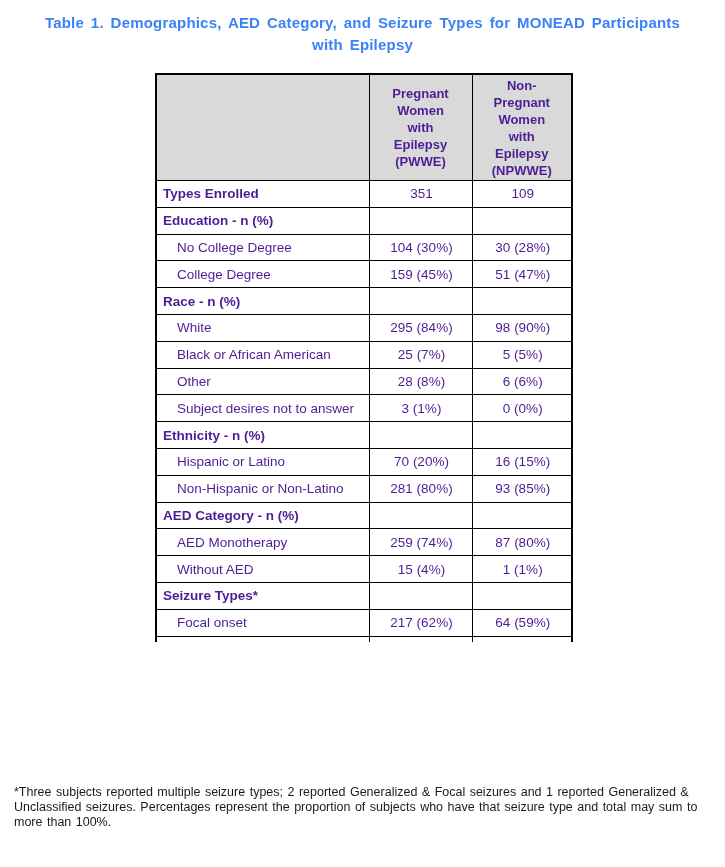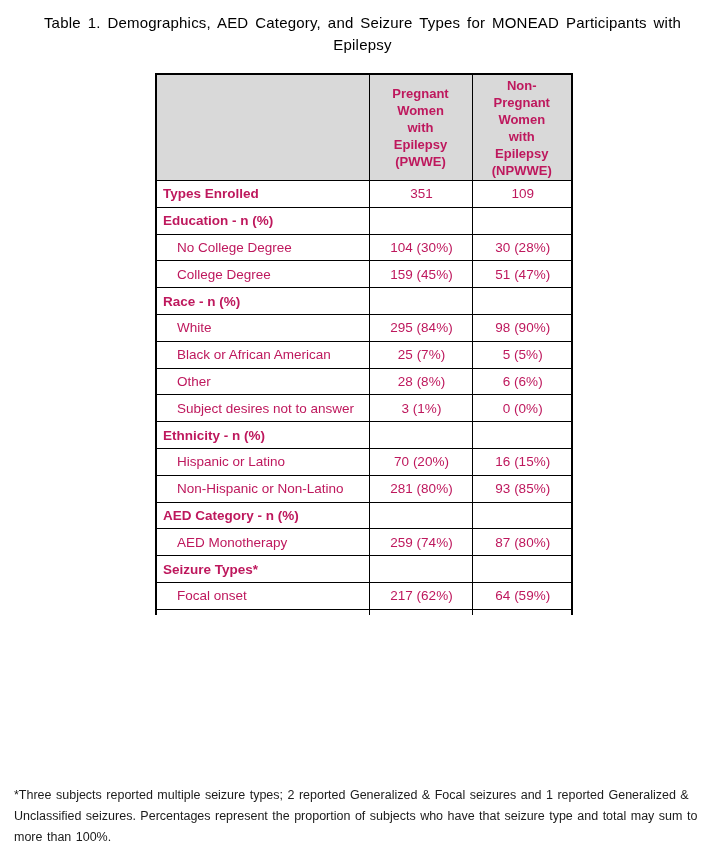--- a/index.html
+++ b/index.html
@@ -15,33 +15,34 @@
   .page-title {
     position: absolute;
     top: 12px;
     left: 0;
     width: 725px;
     text-align: center;
     font-size: 15px;
     line-height: 22px;
     letter-spacing: 0.2px;
     word-spacing: 2.5px;
-    color: #000000;
+    color: #3b82f6;
     padding: 0 30px;
     box-sizing: border-box;
+    font-weight: bold;
   }
   .demo-table {
     position: absolute;
     left: 155px;
     top: 73px;
     border-collapse: collapse;
     table-layout: fixed;
     width: 416px;
     font-size: 13.5px;
-    color: #be185d;
+    color: #4c1d95;
   }
   .demo-table col.c1 { width: 213px; }
   .demo-table col.c2 { width: 103px; }
   .demo-table col.c3 { width: 100px; }
   .demo-table th, .demo-table td {
     border: 1px solid #000000;
     padding: 0 6px;
     vertical-align: middle;
     overflow: hidden;
   }
@@ -62,21 +63,21 @@
   tr.stub td {
     height: 5px;
     border-bottom: none;
   }
   .footnote {
     position: absolute;
     left: 14px;
     top: 785px;
     width: 700px;
     font-size: 12.5px;
-    line-height: 21px;
+    line-height: 15px;
     word-spacing: 1px;
     color: #1b1b1b;
   }
 </style>
 </head>
 <body>
 
 <div class="page-title">Table 1. Demographics, AED Category, and Seizure Types for MONEAD Participants with Epilepsy</div>
 
 <table class="demo-table">
@@ -167,20 +168,25 @@
         <td class="label ">AED Category - n (%)</td>
         <td class="val"></td>
         <td class="val"></td>
       </tr>
       <tr>
         <td class="label sub">AED Monotherapy</td>
         <td class="val">259 (74%)</td>
         <td class="val">87 (80%)</td>
       </tr>
       <tr>
+        <td class="label sub">Without AED</td>
+        <td class="val">15 (4%)</td>
+        <td class="val">1 (1%)</td>
+      </tr>
+      <tr>
         <td class="label ">Seizure Types*</td>
         <td class="val"></td>
         <td class="val"></td>
       </tr>
       <tr>
         <td class="label sub">Focal onset</td>
         <td class="val">217 (62%)</td>
         <td class="val">64 (59%)</td>
       </tr>
       <tr class="stub">

